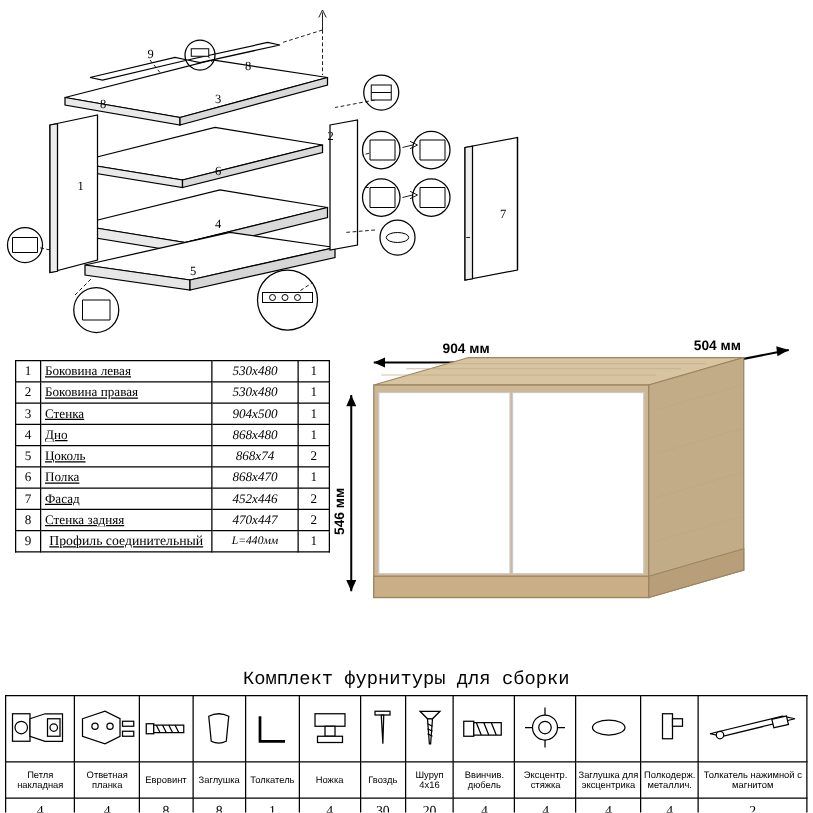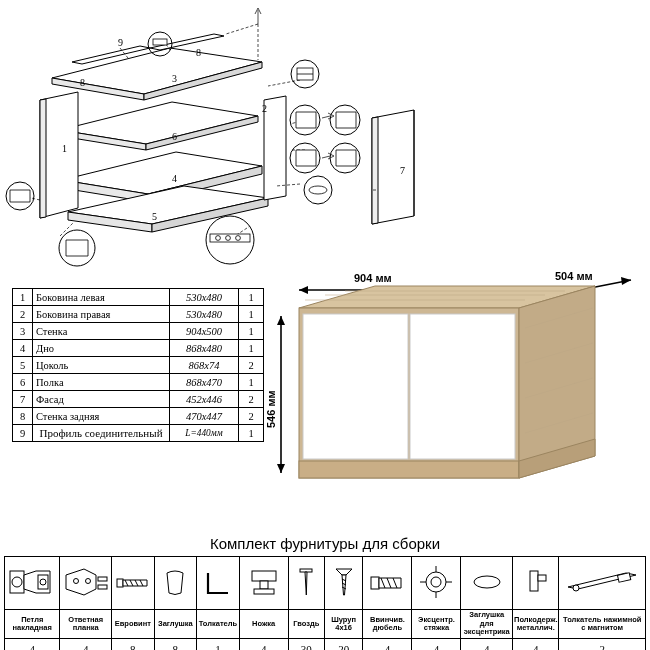--- a/index.html
+++ b/index.html
@@ -25,42 +25,42 @@
     font-family:"Liberation Serif", serif;
   }
   .parts-table td{
     border:1px solid #000;
     padding:1px 3px;
     height:14px;
     line-height:13px;
     white-space:nowrap;
   }
   .parts-table td.num{width:13px;text-align:center;}
-  .parts-table td.name{width:130px;text-align:left;}
+  .parts-table td.name{width:130px;text-align:left;text-decoration:underline;}
   .parts-table td.size{width:62px;text-align:center;font-style:italic;}
   .parts-table td.qty{width:18px;text-align:center;}
   .parts-table tr:last-child td.name{font-size:11px;text-align:center;}
   .parts-table tr:last-child td.size{font-size:9.3px;}
 
   
   .cabinet-box{position:absolute;left:255px;top:268px;width:395px;height:250px;text-align:right;}
 
   
   .kit-title{
     position:absolute;left:0;top:535px;width:650px;text-align:center;
-    font-size:15px;font-family:Liberation Sans, sans-serif;
+    font-size:15px;font-family:Liberation Mono, monospace;
   }
   .kit{
     position:absolute;left:4px;top:556px;width:642px;
     border-collapse:collapse;
     table-layout:fixed;
   }
   .kit td{border:1px solid #000;text-align:center;vertical-align:middle;}
   .kit tr.icons td{height:52px;padding:0;}
-  .kit tr.labels td{height:26px;font-size:7.5px;line-height:8.5px;padding:1px 1px;font-family:"Liberation Sans", sans-serif;font-weight:bold;}
+  .kit tr.labels td{height:26px;font-size:7.5px;line-height:8.5px;padding:1px 1px;font-family:"Liberation Sans", sans-serif;}
   .kit tr.counts td{height:18px;font-size:11px;font-family:"Liberation Serif", serif;}
   .kit svg{display:block;margin:0 auto;}
 
   .dim-label{font-family:"Liberation Sans", sans-serif;font-weight:bold;font-size:11px;}
 </style>
 </head>
 <body>
 
 <div class="root">
 

